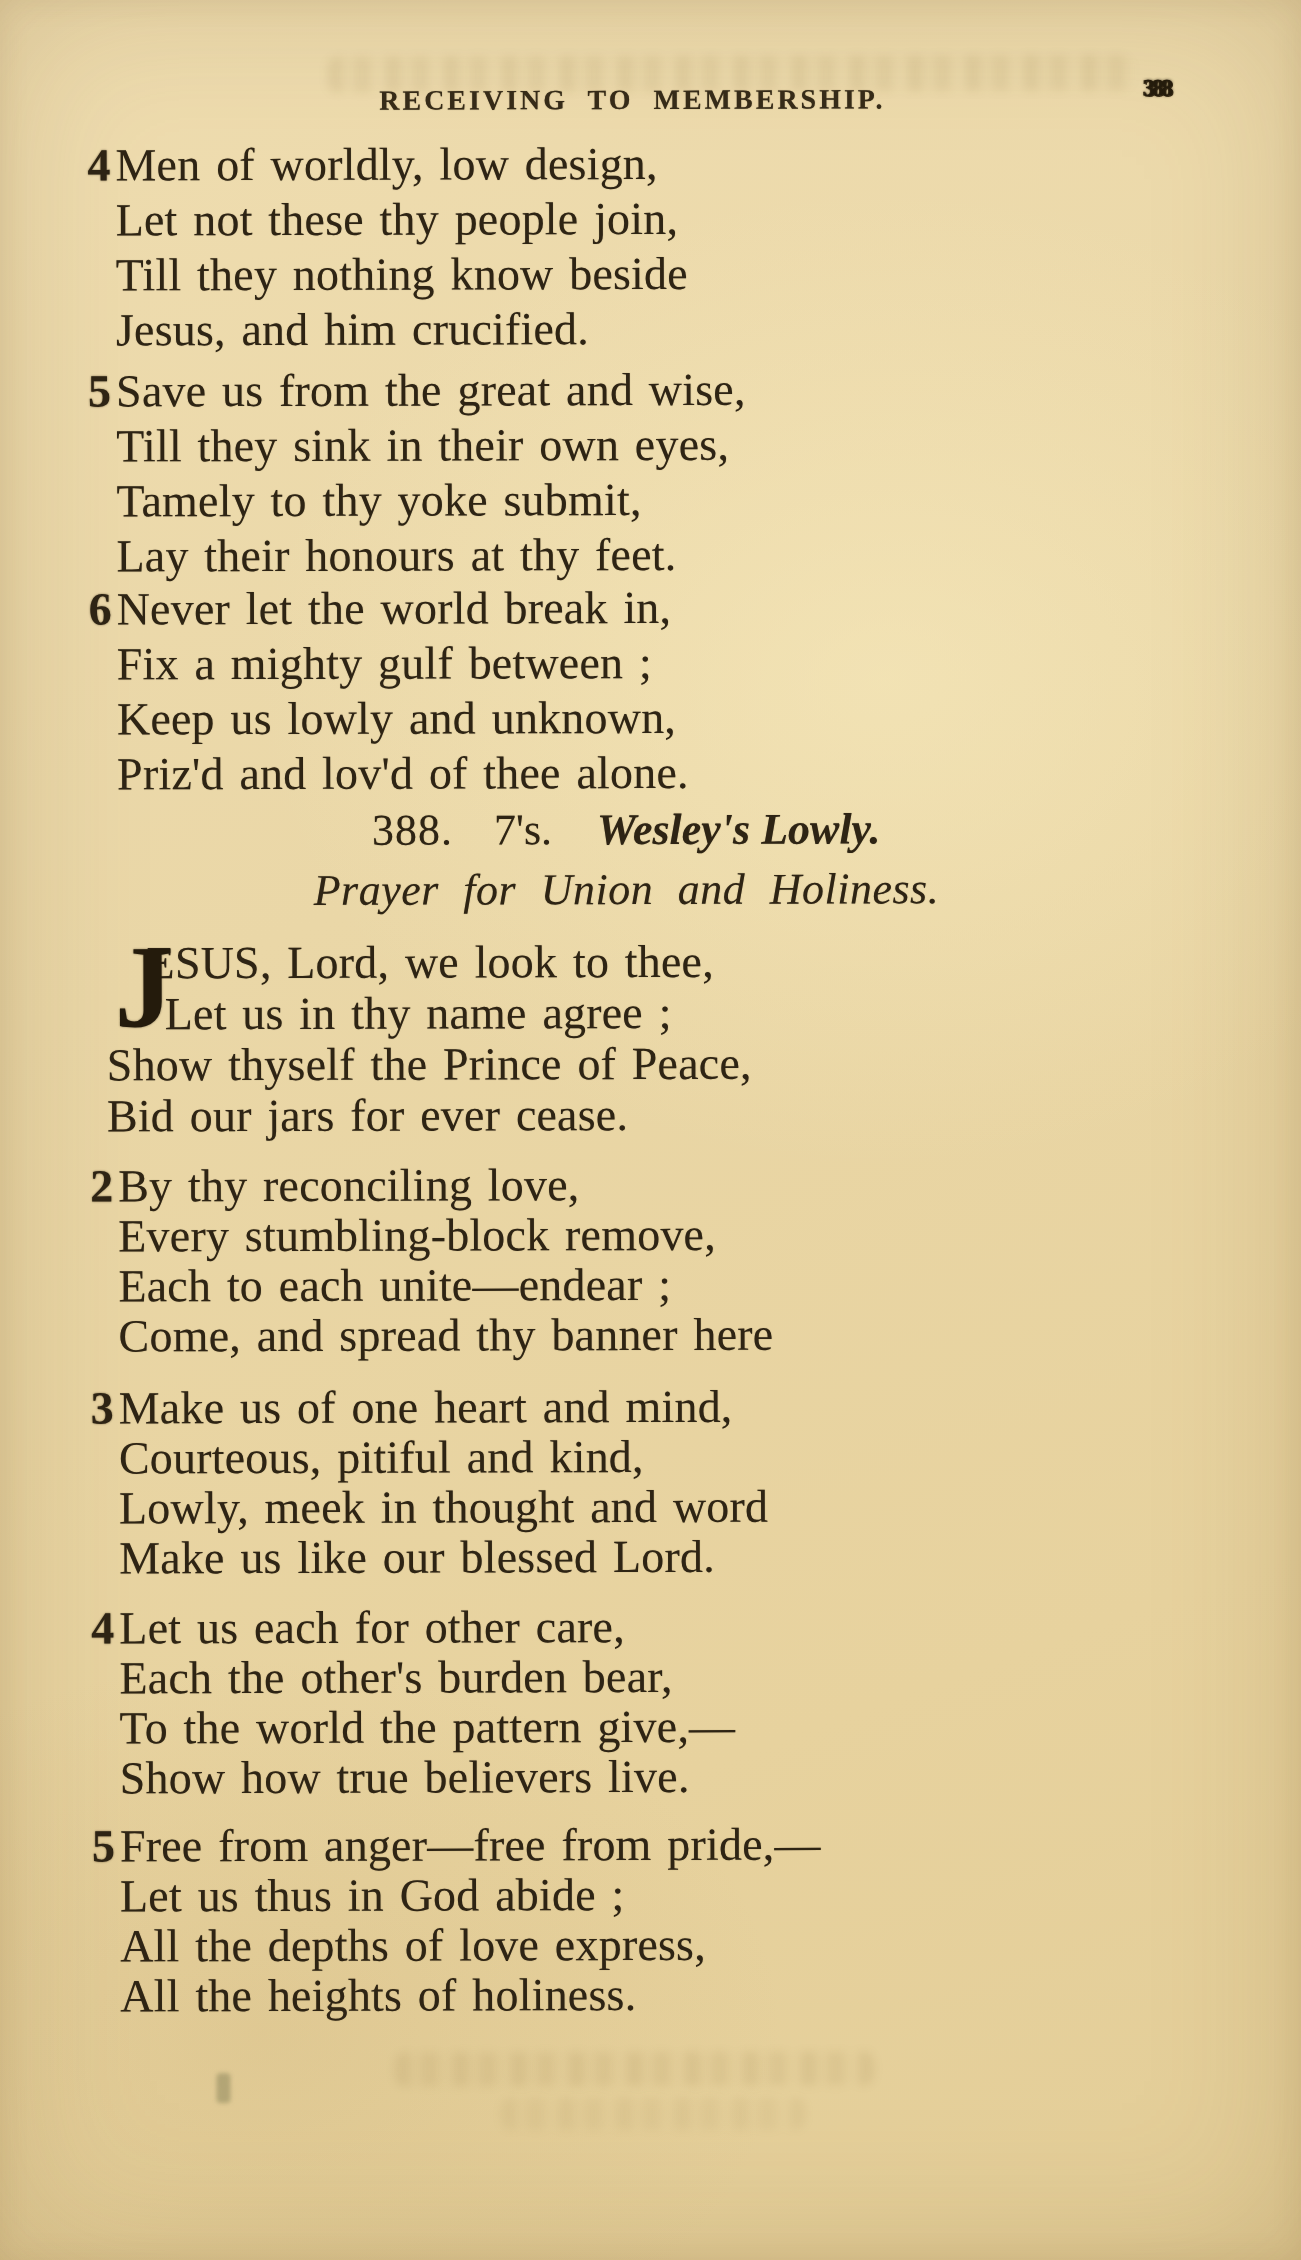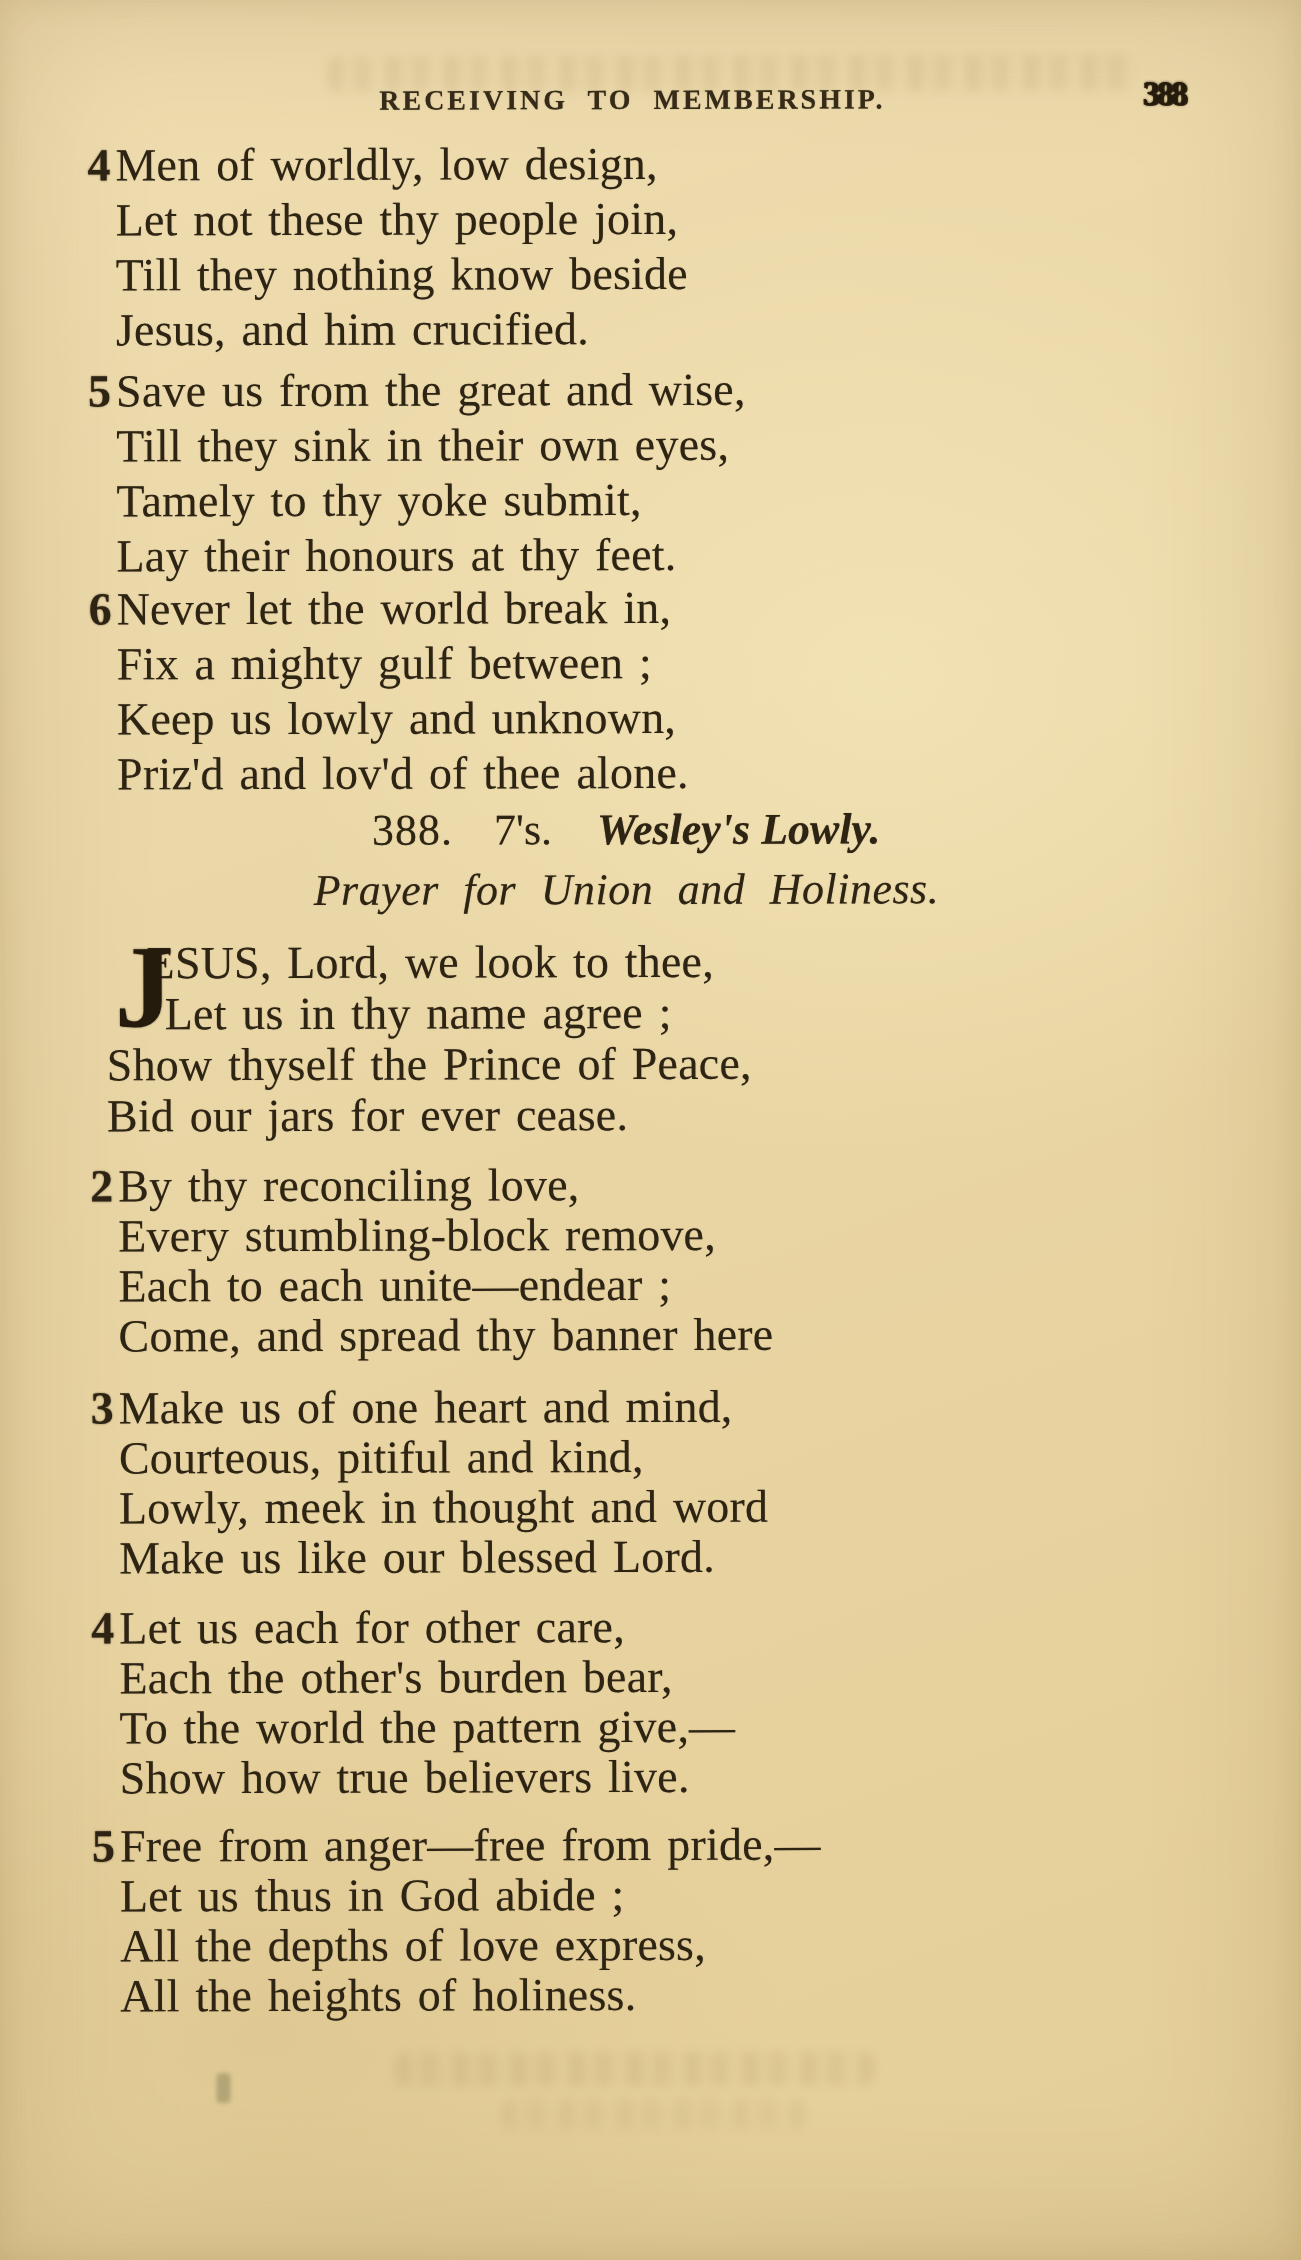--- a/index.html
+++ b/index.html
@@ -20,21 +20,21 @@
   }
   .content{position:absolute;inset:0;transform:rotate(-0.15deg);}
   
   .running-header{
     position:absolute;top:84px;left:0;width:1270px;text-align:center;
     font-size:28px;font-weight:700;letter-spacing:3px;word-spacing:10px;
     color:#362b18;text-shadow:0 0 1px rgba(45,33,12,.55);
   }
   .page-number{
     position:absolute;top:76px;left:1146px;
-    font-size:34px;font-weight:700;letter-spacing:-3px;color:#241b0c;
+    font-size:24px;font-weight:700;letter-spacing:-3px;color:#241b0c;
     text-shadow:0 0 3px #2e2414,1px 1px 0 #3a2d16,-1px 0 0 #3a2d16;
   }
   
   .verse{position:absolute;left:90px;font-size:46px;line-height:55px;
     letter-spacing:.2px;word-spacing:4px;text-shadow:0 0 1px rgba(45,33,12,.4);}
   .verse .vnum{position:absolute;left:0;top:0;font-weight:700;
     text-shadow:0 0 2px rgba(40,28,8,.65);}
   .verse .lines{margin-left:28px;}
   .hymn-verse{line-height:50px;}
   

